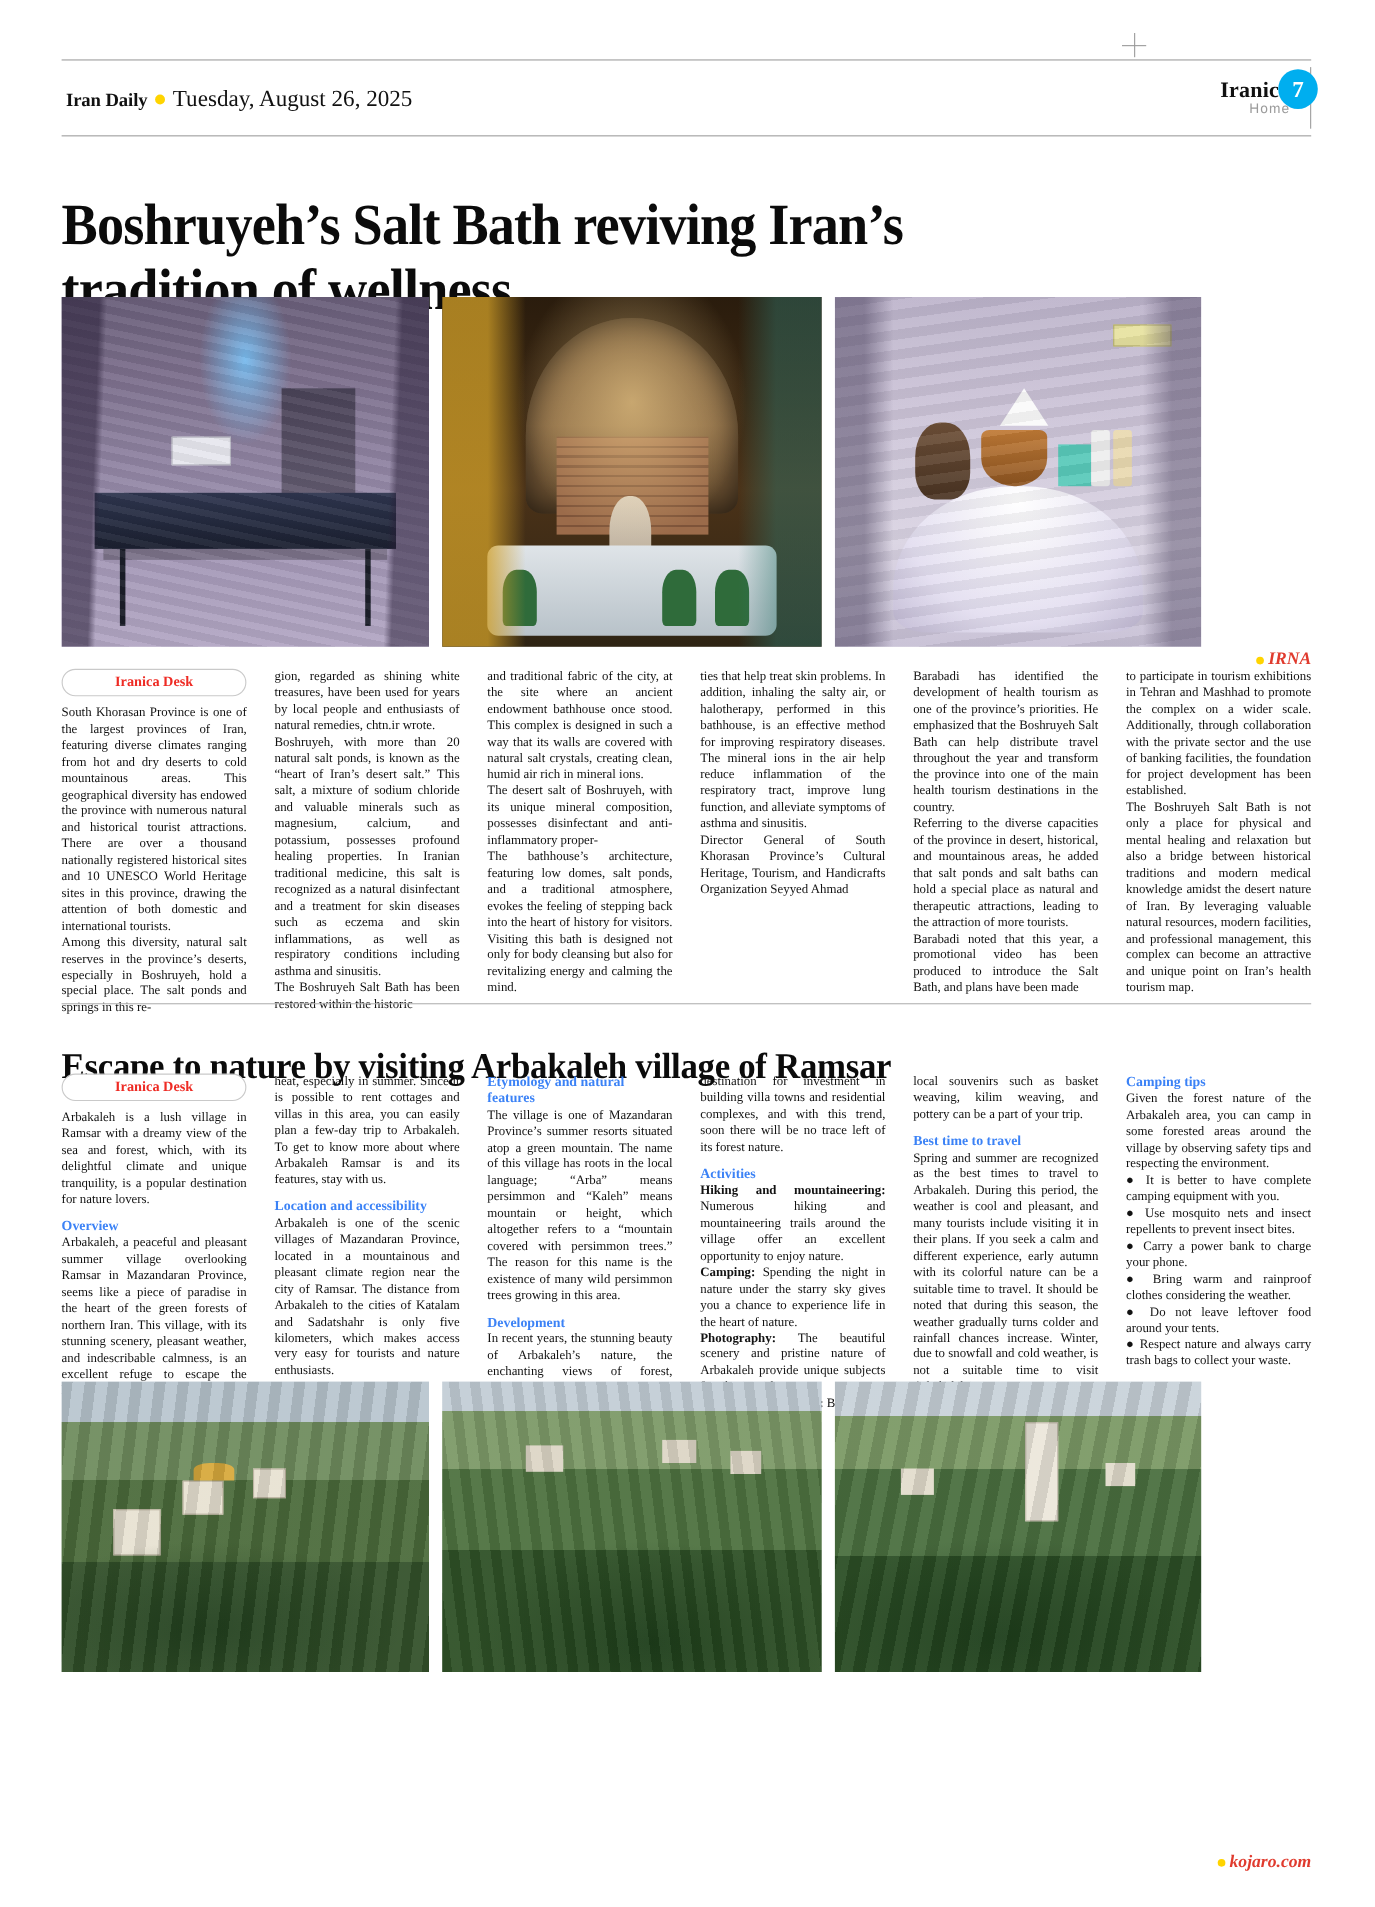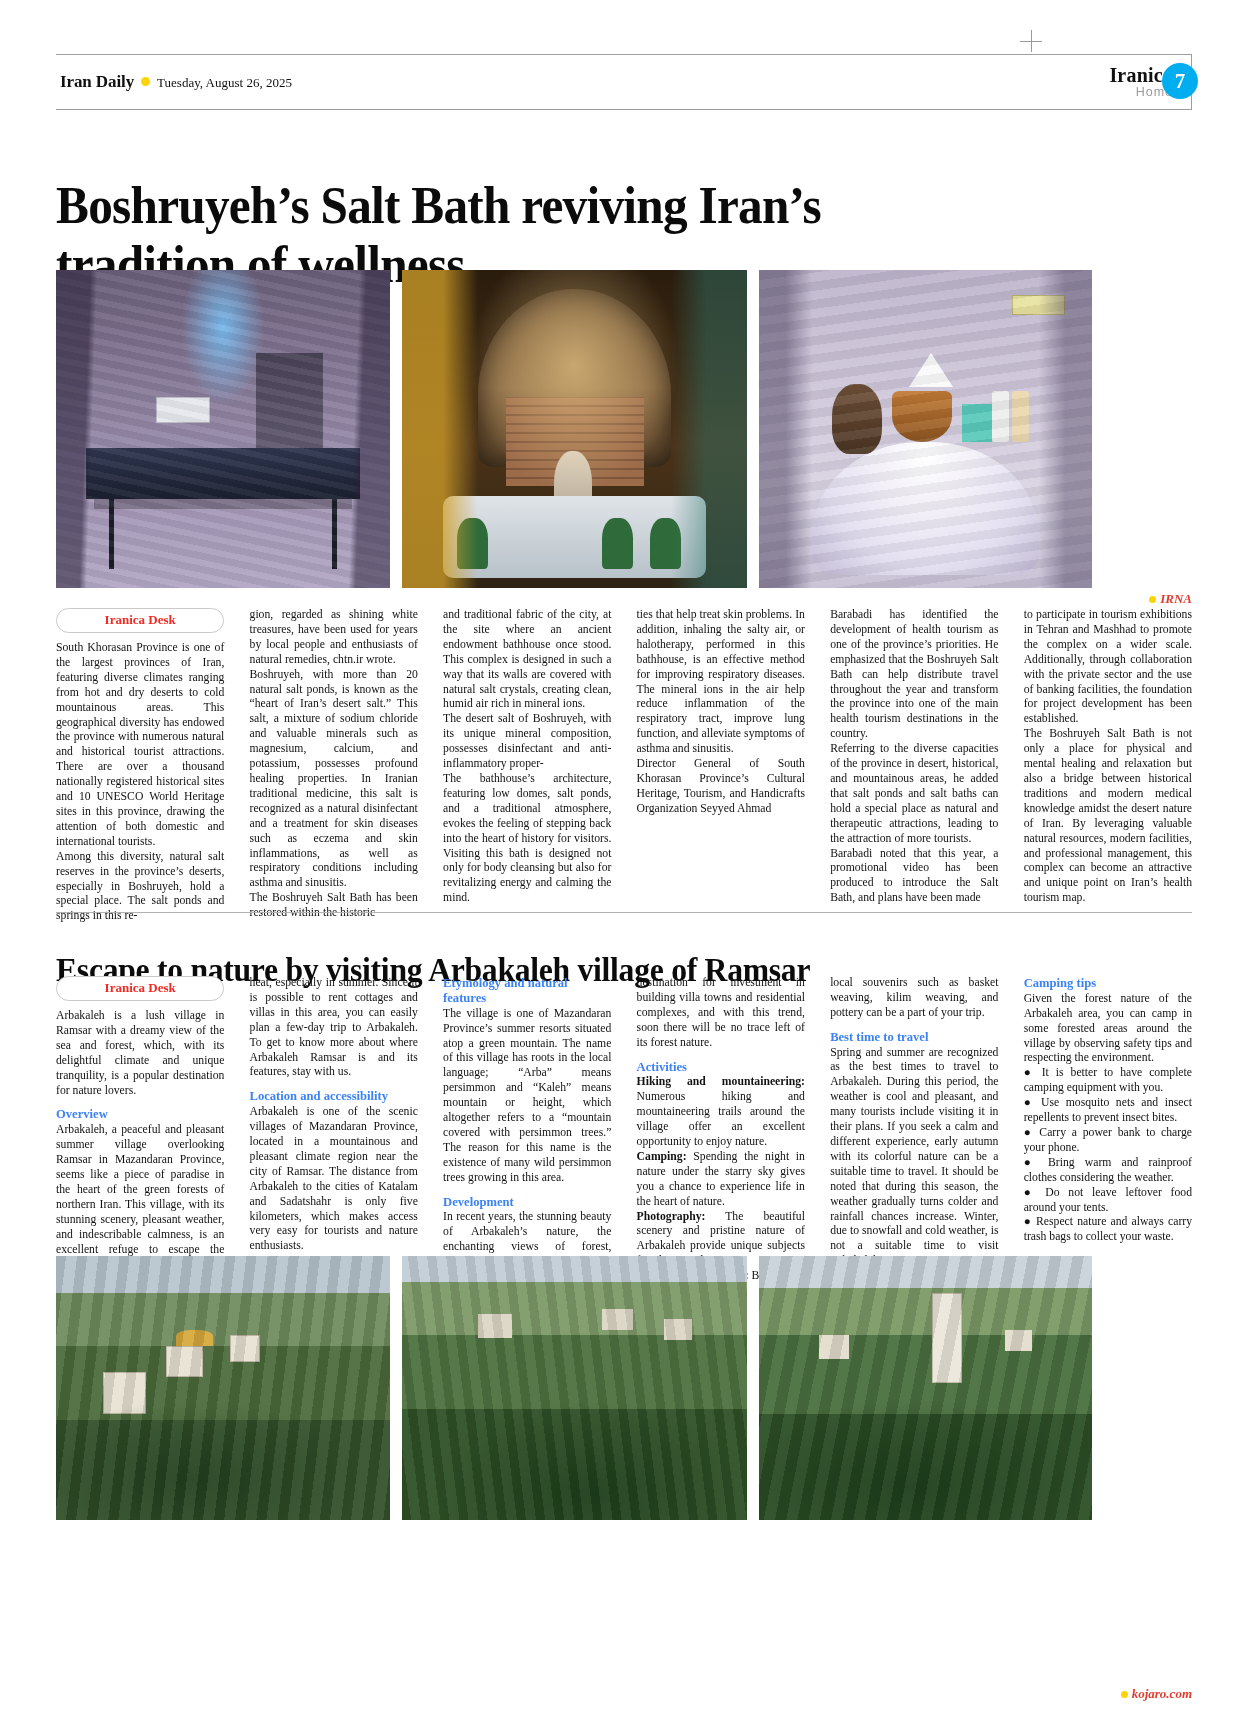--- a/index.html
+++ b/index.html
@@ -16,29 +16,29 @@
 
   
   .cropmark { position:absolute; width:22px; height:22px; }
   .cropmark::before, .cropmark::after { content:""; position:absolute; background:#9a9a9a; }
   .cropmark::before { left:50%; top:0; width:1px; height:22px; }
   .cropmark::after { top:50%; left:0; height:1px; width:22px; }
   .cm-top { left:1020px; top:30px; }
 
   
   .masthead {
-    position:absolute; left:56px; top:54px; width:1136px; height:56px;
+    position:absolute; left:56px; top:54px; width:1136px; height:70px;
     border-top:1px solid #9d9d9d;
     border-bottom:1px solid #9d9d9d;
     display:flex; align-items:center;
   }
   .mast-left { display:flex; align-items:baseline; gap:7px; padding-left:4px; }
   .mast-brand { font-weight:bold; font-size:17px; letter-spacing:-0.1px; }
   .yellow-dot { display:inline-block; width:9px; height:9px; border-radius:50%; background:#ffd400; position:relative; top:-1px; }
-  .mast-date { font-size:13px; }
+  .mast-date { font-size:21px; }
   .mast-mid { margin-left:auto; text-align:right; padding-right:18px; line-height:1.05; }
   .mast-section { font-weight:bold; font-size:20px; letter-spacing:0.2px; }
   .mast-sub { font-size:12.5px; color:#9b9b9b; font-family:"Liberation Sans", sans-serif; letter-spacing:1px; }
   .mast-divider { width:1px; background:#9d9d9d; height:56px; }
   .pagenum {
     position:absolute; right:-6px; top:8px;
     width:36px; height:36px; border-radius:50%;
     background:#00AEEF; color:#fff;
     font-family:"Liberation Serif", serif; font-weight:bold; font-size:21px;
     display:flex; align-items:center; justify-content:center;
@@ -153,21 +153,21 @@
   }
   .salt-display .gem { position:absolute; left:61%; top:42%; width:9%; height:12%; background:#58c9b9; }
   .salt-display .btl { position:absolute; top:38%; width:5%; height:16%; background:#eee; border-radius:3px; }
   .salt-display .btl.a { left:70%; }
   .salt-display .btl.b { left:76%; background:#e9d9b0; }
   .salt-display .sign { position:absolute; right:8%; top:8%; width:16%; height:6%; background:#e7e2a0; border:1px solid #b9b46f; }
 
   
   .credit {
     position:absolute; right:2px; font-family:"Liberation Serif", serif;
-    font-style:italic; font-weight:bold; font-size:13px; color:#e03b2e;
+    font-style:italic; font-weight:bold; font-size:16px; color:#e03b2e;
     display:flex; align-items:center; gap:4px;
   }
   .credit .cdot { width:7px; height:7px; border-radius:50%; background:#ffd400; display:inline-block; }
   .credit-1 { top:591px; right:58px; }
   .credit-2 { bottom:32px; right:58px; }
 
   
   .article { position:absolute; left:56px; width:1136px; }
   .cols { display:flex; gap:2px; }
   .col { width:170px; padding-right:0; }

